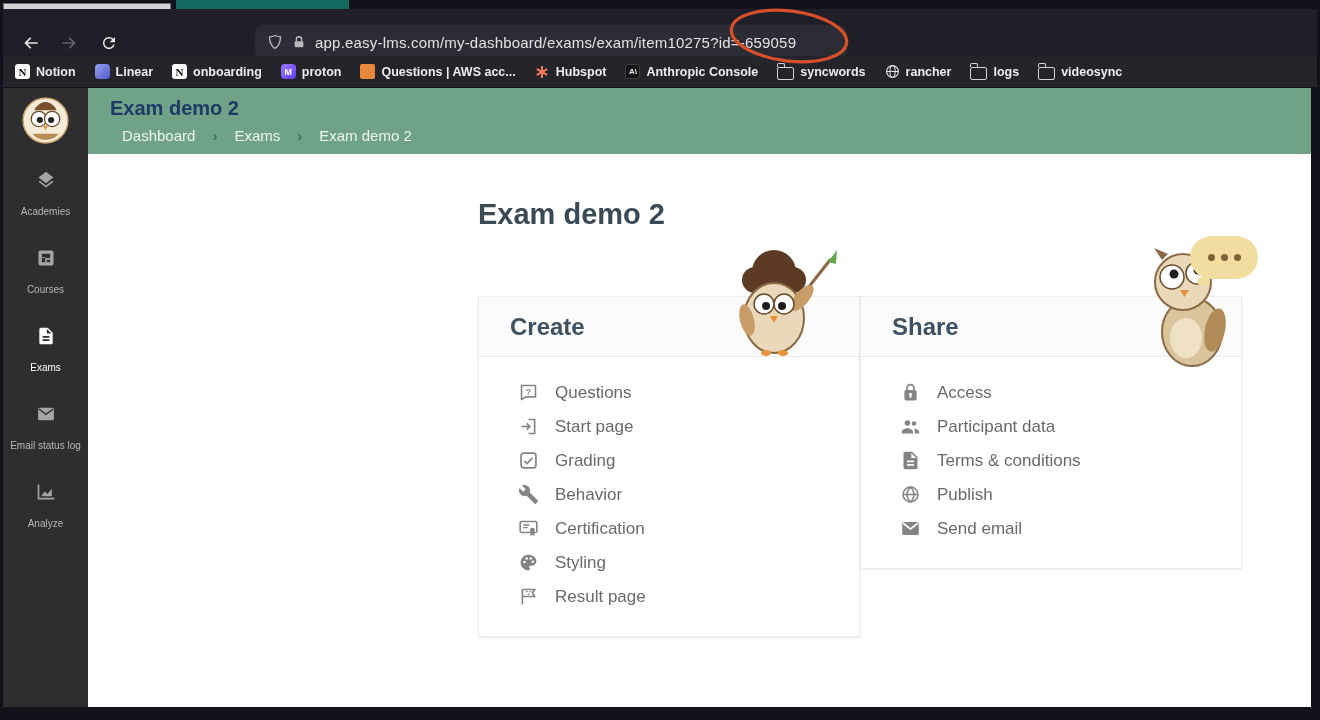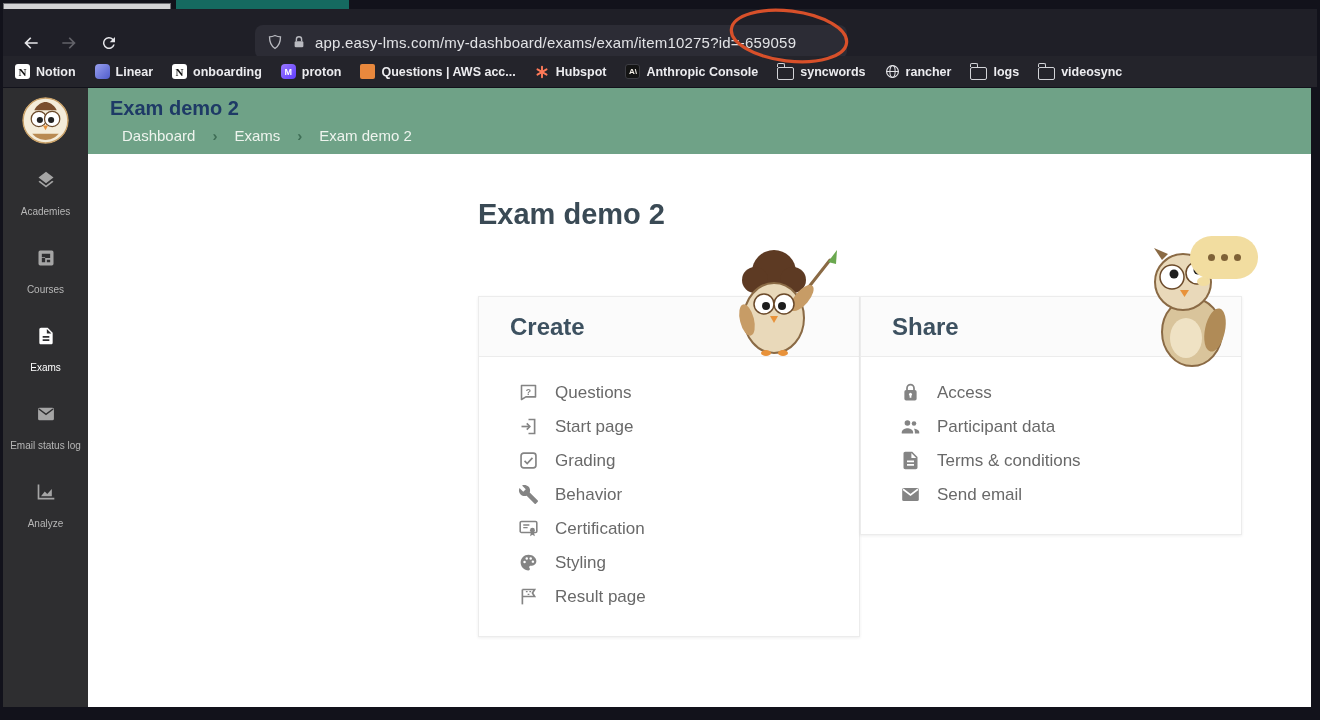--- a/index.html
+++ b/index.html
@@ -319,20 +319,28 @@
                 <path d="M2 18.5c0-2.9 4.3-4.4 6.5-4.4s6.5 1.5 6.5 4.4V20H2v-1.5z"></path>
                 <path d="M16 14.6c2 .1 6 1.3 6 3.9V20h-5v-1.5c0-1.5-.4-2.8-1-3.9z"></path>
               </svg>
             <span>Participant data</span>
           </div>
           <div class="ci">
             <svg viewBox="0 0 24 24" fill="currentColor">
                 <path d="M14 2H6c-1.1 0-2 .9-2 2v16c0 1.1.9 2 2 2h12c1.1 0 2-.9 2-2V8l-6-6zm2 16H8v-2h8v2zm0-4H8v-2h8v2zm-3-5V3.5L18.5 9H13z"></path>
               </svg>
             <span>Terms &amp; conditions</span>
+          </div>
+          <div class="ci">
+            <svg viewBox="0 0 24 24" fill="none" stroke="currentColor" stroke-width="1.8">
+                <circle cx="12" cy="12" r="8.5"></circle>
+                <path d="M3.5 12h17"></path>
+                <path d="M12 3.5c2.6 2.3 3.9 5.2 3.9 8.5S14.6 18.2 12 20.5c-2.6-2.3-3.9-5.2-3.9-8.5S9.4 5.8 12 3.5z"></path>
+              </svg>
+            <span>Publish</span>
           </div>
           <div class="ci">
             <svg viewBox="0 0 24 24">
                 <rect x="2.5" y="4.5" width="19" height="15" rx="1.8" fill="currentColor"></rect>
                 <path d="m3.5 6 8.5 6.5L20.5 6" fill="none" stroke="#fff" stroke-width="1.8"></path>
               </svg>
             <span>Send email</span>
           </div>
         </div>
       </div>

